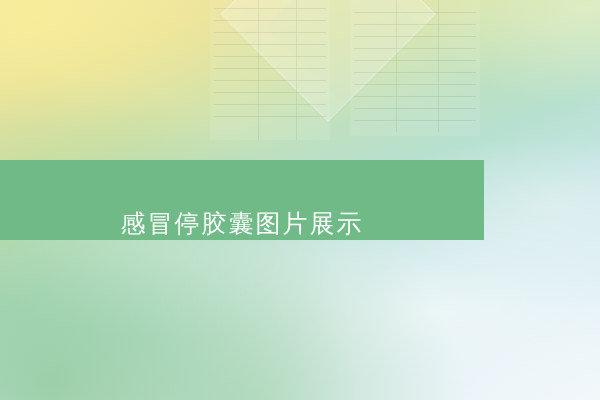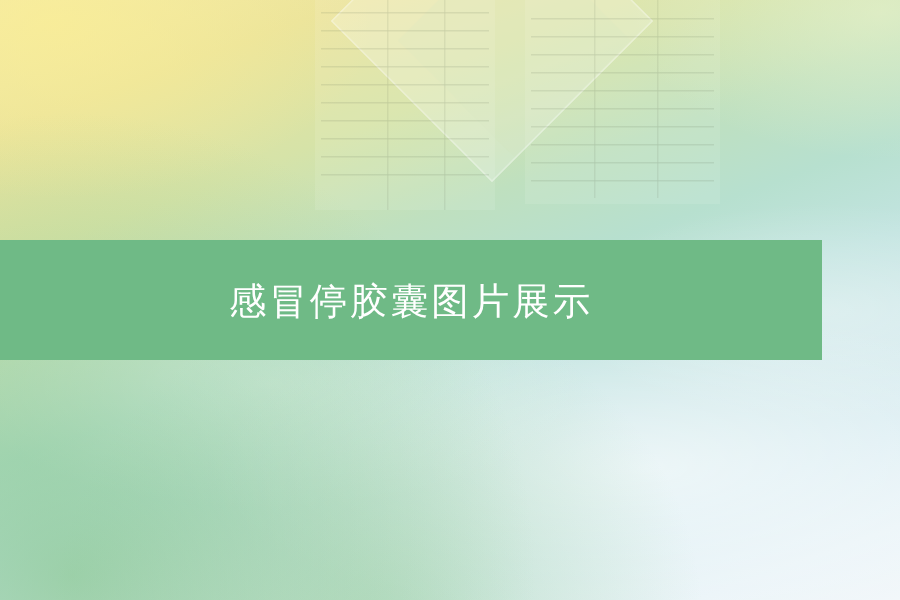--- a/index.html
+++ b/index.html
@@ -108,25 +108,25 @@
     height: 110px;
     background: rgba(210,225,190,0.18);
     transform: rotate(45deg);
   }
 
   
   .title-band {
     position: absolute;
     left: 0;
     top: 160px;
-    width: 548px;
+    width: 484px;
     height: 80px;
     background: #6fba86;
     display: flex;
-    align-items: center;
+    align-items: flex-end;
     justify-content: center;
   }
   .title-text {
     color: #ffffff;
     font-size: 25px;
     letter-spacing: 2px;
     font-weight: 400;
     white-space: nowrap;
     font-family: "DejaVu Sans", "Liberation Sans", sans-serif;
   }

